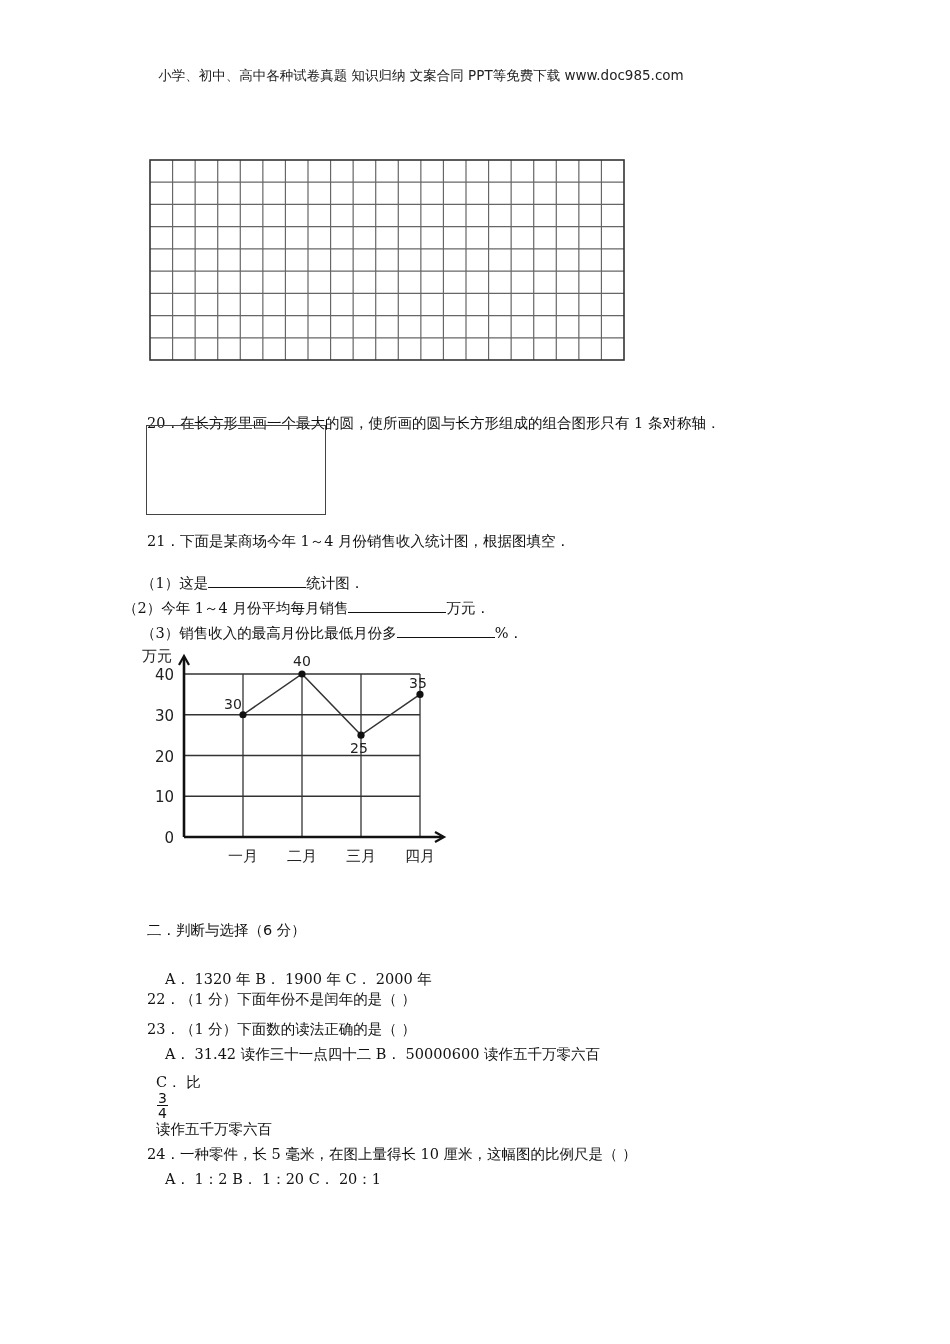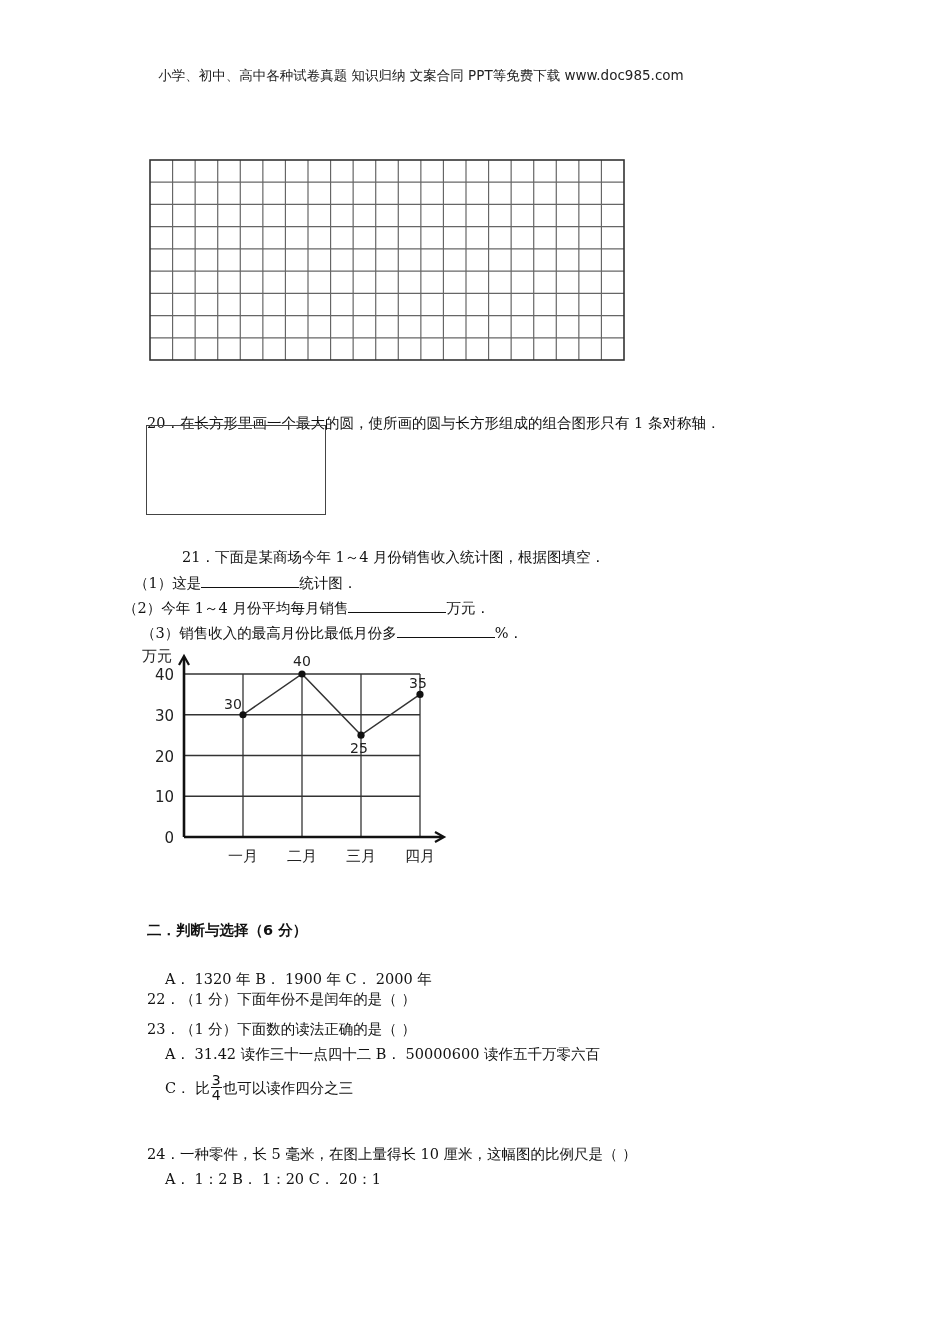--- a/index.html
+++ b/index.html
@@ -3,21 +3,21 @@
 <meta charset="utf-8">
 <style>
   html, body { margin:0; padding:0; background:#fff; }
   body { width:950px; height:1344px; position:relative; overflow:hidden;
          font-family:"DejaVu Serif","Liberation Serif",serif; color:#111; }
   .abs { position:absolute; white-space:nowrap; }
   .header { top:67px; left:0; width:842px; text-align:center; font-size:13.5px;
             font-family:"DejaVu Sans","Liberation Sans",sans-serif; color:#222; }
   .q { font-size:14.5px; line-height:18px; }
   .blank { display:inline-block; border-bottom:1px solid #111; height:14px; vertical-align:baseline; }
-  .bold { font-weight:bold; font-family:"DejaVu Sans","Liberation Sans",sans-serif;text-align:center; }
+  .bold { font-weight:normal; font-family:"DejaVu Sans","Liberation Sans",sans-serif;text-align:center; }
   .frac { display:inline-block; vertical-align:middle; text-align:center; font-family:"DejaVu Sans","Liberation Sans",sans-serif; font-size:14px; line-height:14px; margin:0 1px; }
   .frac span { display:block; }
   .frac .num { border-bottom:1px solid #111; padding:0 1px; }
   svg text { font-family:"DejaVu Sans","Liberation Sans",sans-serif; }
 </style>
 </head>
 <body>
 
 <div class="abs header">小学、初中、高中各种试卷真题 知识归纳 文案合同 PPT等免费下载   www.doc985.com</div>
 
@@ -53,24 +53,24 @@
       <line x1="2" y1="179.77777777777777" x2="476" y2="179.77777777777777"></line>
     </g>
   <rect x="2" y="2" width="474" height="200" fill="none" stroke="#333" stroke-width="1.6"></rect>
 </svg>
 
 <div class="abs q" style="left:147px;top:398px;margin-top:16px;">
   <span>20．</span><span>在长方形里画一个最大的圆，使所画的圆与长方形组成的组合图形只有 1 条对称轴．</span>
 </div>
 <div class="abs" style="left:146px;top:425px;width:180px;height:90px;border:1.6px solid #444;box-sizing:border-box;"></div>
 
-<div class="abs q" style="left:147px;top:548px;margin-left:35px;">
+<div class="abs q" style="left:147px;top:532px;">
   <span>21．</span><span>下面是某商场今年 1～4 月份销售收入统计图，根据图填空．</span>
 </div>
-<div class="abs q" style="left:134px;top:573px;">
+<div class="abs q" style="left:141px;top:573px;">
   <span>（1）这是</span><span class="blank" style="width:98px;"></span><span>统计图．</span>
 </div>
 <div class="abs q" style="left:123px;top:598px;">
   <span>（2）今年 1～4 月份平均每月销售</span><span class="blank" style="width:98px;"></span><span>万元．</span>
 </div>
 <div class="abs q" style="left:141px;top:623px;">
   <span>（3）销售收入的最高月份比最低月份多</span><span class="blank" style="width:98px;"></span><span>%．</span>
 </div>
 
 <svg class="abs" id="chart" style="left:140px;top:645px;" width="320" height="230">
@@ -123,25 +123,25 @@
 
 <div class="abs q" style="left:147px;top:990px;">
   <span>22．</span><span>（1 分）下面年份不是闰年的是（        ）</span>
 </div>
 <div class="abs q" style="left:165px;top:970px;">A．  1320 年 B．  1900 年 C．  2000 年</div>
 
 <div class="abs q" style="left:147px;top:1020px;">
   <span>23．</span><span>（1 分）下面数的读法正确的是（        ）</span>
 </div>
 <div class="abs q" style="left:165px;top:1045px;text-align:right;">A．  31.42 读作三十一点四十二 B．  50000600 读作五千万零六百</div>
-<div class="abs q" style="left:165px;top:1073px;display:flex;align-items:center;">
+<div class="abs q" style="left:156px;top:1073px;display:flex;align-items:flex-start;flex-direction:column;">
   <span>C．  比</span>
   <span class="frac">
     <span class="num">3</span>
     <span>4</span>
   </span>
-  <span>也可以读作四分之三</span>
+  <span>读作五千万零六百</span>
 </div>
 
 <div class="abs q" style="left:147px;top:1145px;">
   <span>24．</span><span>一种零件，长 5 毫米，在图上量得长 10 厘米，这幅图的比例尺是（        ）</span>
 </div>
 <div class="abs q" style="left:165px;top:1170px;">A．  1：2 B．  1：20 C．  20：1</div>
 
 </body></html>

